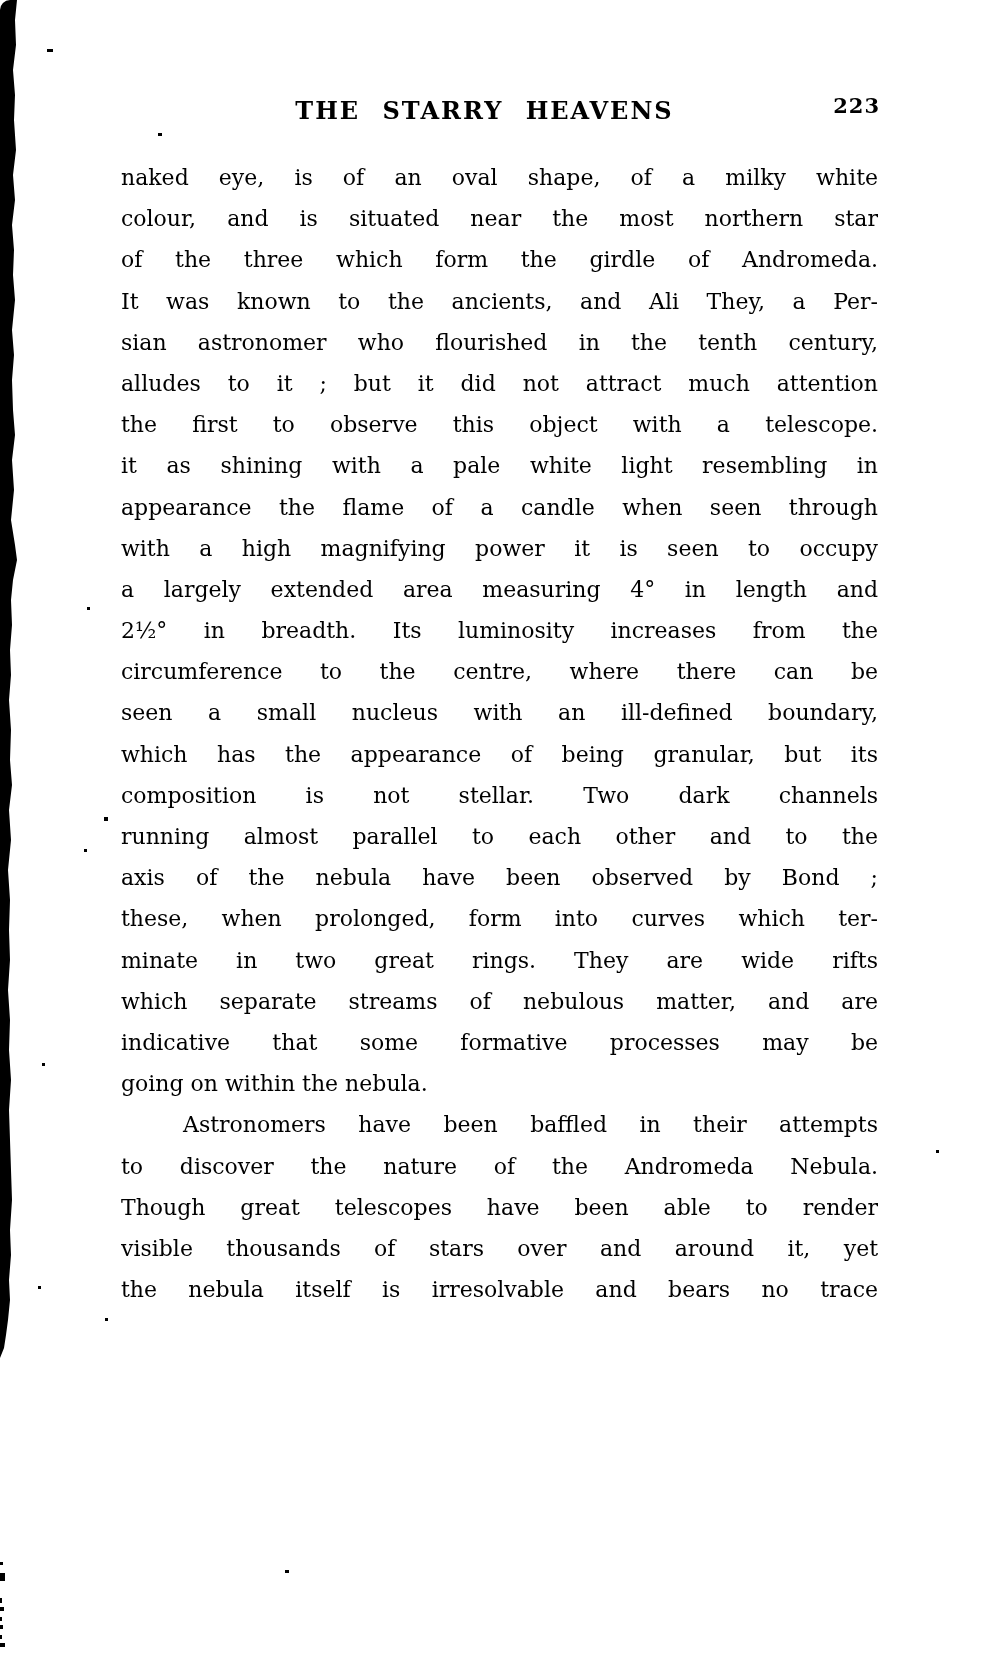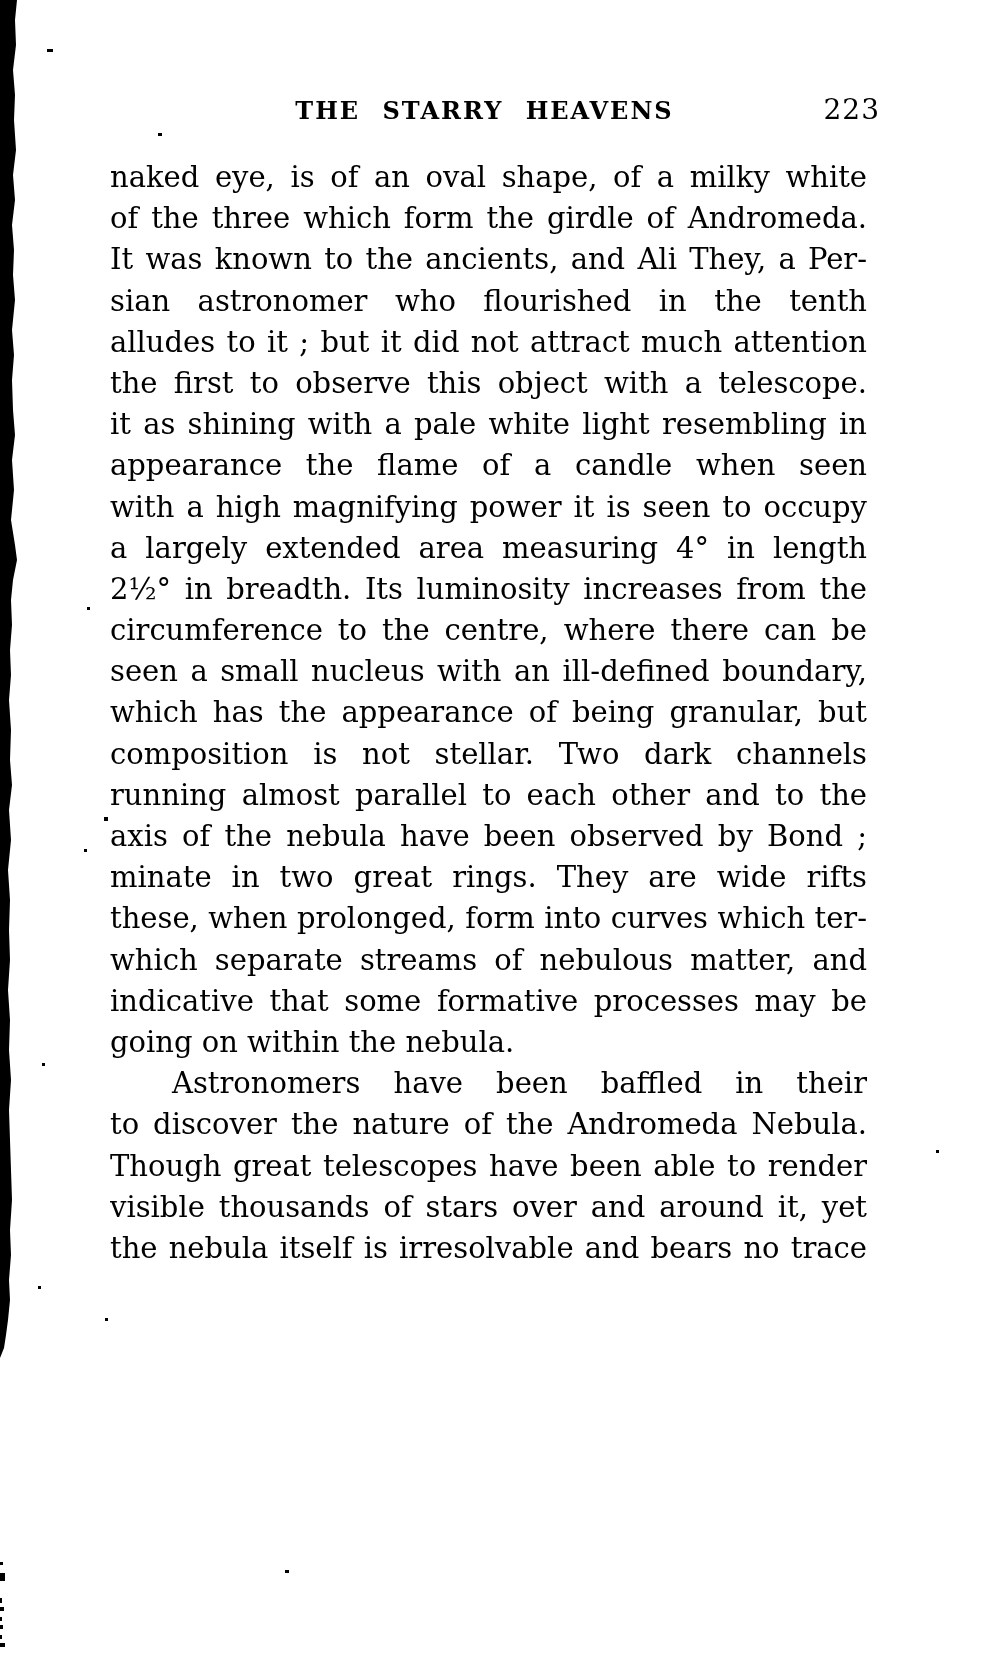--- a/index.html
+++ b/index.html
@@ -4,42 +4,43 @@
 <style>
   html, body { margin: 0; padding: 0; background: #ffffff; }
   .page {
     position: relative;
     width: 998px;
     height: 1660px;
     background: #ffffff;
     overflow: hidden;
     font-family: "DejaVu Serif", "Liberation Serif", serif;
     color: #000000;
+    border-radius: 10px;
   }
   
   .binding { position: absolute; left: 0; top: 0; width: 30px; height: 1660px; }
   
   .header { position: absolute; left: 123px; top: 96px; width: 757px; height: 34px; }
   .header-title {
     position: absolute; left: 0; top: 0; width: 100%;
     padding-right: 34px; box-sizing: border-box;
     text-align: center;
     font-size: 24px; font-weight: bold;
     letter-spacing: 2px; word-spacing: 12px;
     white-space: nowrap;
   }
   .page-number {
     position: absolute; right: 0; top: -3px;
-    font-size: 28px; font-weight: normal;
+    font-size: 21px; font-weight: bold;
     letter-spacing: 1px;
   }
   
   .text-block {
-    position: absolute; left: 110px; top: 157px; width: 757px;
-    font-size: 29px; line-height: 41.2px;
+    position: absolute; left: 121px; top: 157px; width: 757px;
+    font-size: 22px; line-height: 41.2px;
     font-weight: 500;
   }
   .line { white-space: normal; text-align: justify; text-align-last: justify; height: 41.2px; overflow: hidden; }
   .line.left { text-align: right; text-align-last: left; }
   .line.indent { padding-left: 62px; }
   
   .speck { position: absolute; background: #000; width: 3px; height: 3px; }
   .s1  { left: 158px; top: 133px; width: 4px; height: 3px; }
   .s2  { left: 47px;  top: 49px;  width: 6px; height: 3px; }
   .s3  { left: 87px;  top: 607px; }
@@ -74,38 +75,39 @@
     <rect x="0" y="1643" width="5" height="4" fill="#000"></rect>
   </svg>
 
   <div class="header">
     <div class="header-title">THE STARRY HEAVENS</div>
     <div class="page-number">223</div>
   </div>
 
   <div class="text-block">
       <div class="line justify">naked eye, is of an oval shape, of a milky white</div>
+      <div class="line justify">colour, and is situated near the most northern star</div>
       <div class="line justify">of the three which form the girdle of Andromeda.</div>
       <div class="line justify">It was known to the ancients, and Ali They, a Per-</div>
       <div class="line justify">sian astronomer who flourished in the tenth century,</div>
       <div class="line justify">alludes to it ; but it did not attract much attention</div>
       <div class="line justify">the first to observe this object with a telescope.</div>
       <div class="line justify">it as shining with a pale white light resembling in</div>
       <div class="line justify">appearance the flame of a candle when seen through</div>
       <div class="line justify">with a high magnifying power it is seen to occupy</div>
       <div class="line justify">a largely extended area measuring 4° in length and</div>
       <div class="line justify">2½° in breadth. Its luminosity increases from the</div>
       <div class="line justify">circumference to the centre, where there can be</div>
       <div class="line justify">seen a small nucleus with an ill-defined boundary,</div>
       <div class="line justify">which has the appearance of being granular, but its</div>
       <div class="line justify">composition is not stellar. Two dark channels</div>
       <div class="line justify">running almost parallel to each other and to the</div>
       <div class="line justify">axis of the nebula have been observed by Bond ;</div>
+      <div class="line justify">these, when prolonged, form into curves which ter-</div>
       <div class="line justify">minate in two great rings. They are wide rifts</div>
-      <div class="line justify">these, when prolonged, form into curves which ter-</div>
       <div class="line justify">which separate streams of nebulous matter, and are</div>
       <div class="line justify">indicative that some formative processes may be</div>
       <div class="line left">going on within the nebula.</div>
       <div class="line indent">Astronomers have been baffled in their attempts</div>
       <div class="line justify">to discover the nature of the Andromeda Nebula.</div>
       <div class="line justify">Though great telescopes have been able to render</div>
       <div class="line justify">visible thousands of stars over and around it, yet</div>
       <div class="line justify">the nebula itself is irresolvable and bears no trace</div>
     </div>
 

